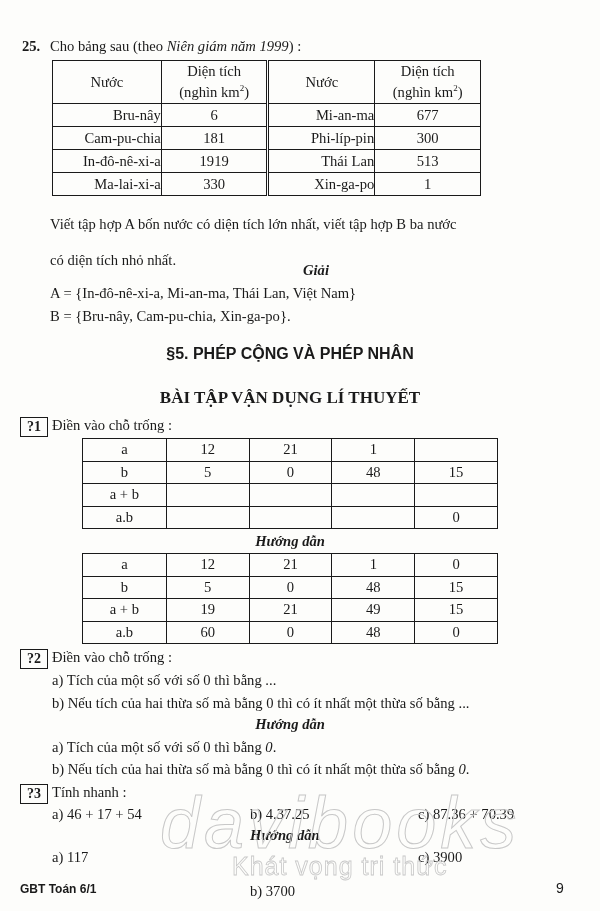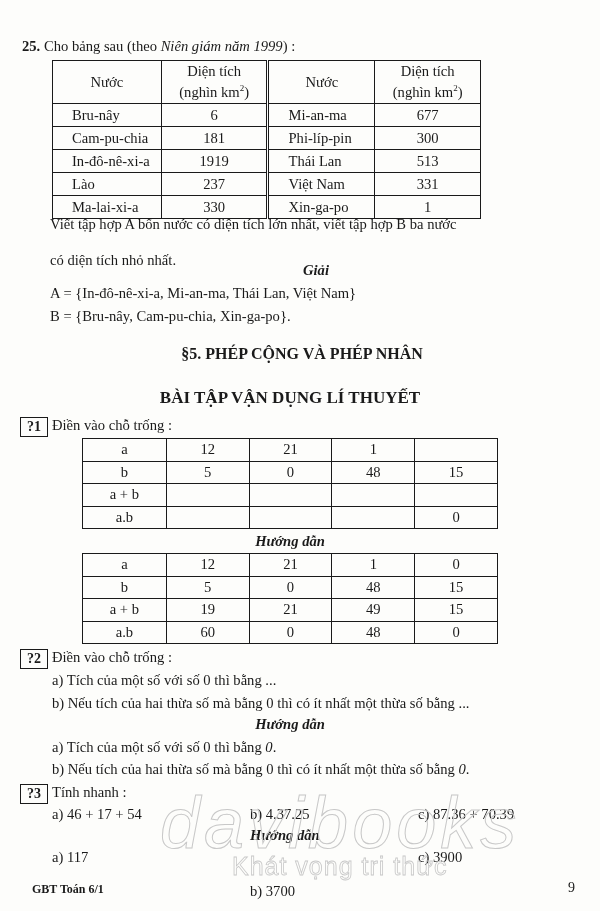--- a/index.html
+++ b/index.html
@@ -10,48 +10,48 @@
     font-size: 14.6px;
   }
   .abs { position: absolute; }
   .bold { font-weight: bold; }
   .ital { font-style: italic; }
   .center { text-align: center; }
   table { border-collapse: collapse; position: absolute; }
   td { border: 1.5px solid #1a1a1a; padding: 0; }
   .t25 td { height: 22px; font-size: 14.6px; }
   .t25 .hdr td { height: 42px; text-align: center; line-height: 17px; }
-  .t25 td.name { padding-left: 19px; text-align: left; }
+  .t25 td.name { padding-left: 19px; text-align: right; }
   .t25 td.val { text-align: center; }
   .t25 td.sep { border-right: 3px double #1a1a1a; }
   .tq td { height: 21.5px; text-align: center; font-size: 14.6px; }
   .qbox {
     position: absolute; border: 1.5px solid #1a1a1a; font-weight: bold;
     width: 26px; height: 18px; line-height: 18px; text-align: center; font-size: 14px;
   }
-  .sans { font-family: Liberation Serif, serif; padding-left: 12px; }
+  .sans { font-family: Liberation Sans, sans-serif; }
   .watermark {
     position: absolute; left: 160px; top: 782px; font-family: "Liberation Sans", sans-serif;
     font-size: 72px; color: transparent; -webkit-text-stroke: 1px #c8c8c8; letter-spacing: 4px;
     pointer-events: none;
     font-style: italic;
   }
   .watermark2 {
     position: absolute; left: 232px; top: 852px; font-family: "Liberation Sans", sans-serif;
     font-size: 25px; color: transparent; -webkit-text-stroke: 0.8px #c8c8c8; letter-spacing: 1px;
     pointer-events: none;
   }
   sup { font-size: 9px; }
 </style>
 </head>
 <body>
 
 <div class="abs" style="left:22px; top:38px;">
   <span class="bold">25.</span>
-  <span style="margin-left:0;">Cho bảng sau (theo </span><span class="ital">Niên giám năm 1999</span><span>) :</span>
+  <span style="margin-left:6px;">Cho bảng sau (theo </span><span class="ital">Niên giám năm 1999</span><span>) :</span>
 </div>
 
 <table class="t25" style="left:52px; top:60px; width:429px;">
   <colgroup>
       <col style="width:109px">
       <col style="width:107px">
       <col style="width:107px">
       <col style="width:106px">
     </colgroup>
   <tbody>
@@ -73,26 +73,20 @@
     <td class="name">Phi-líp-pin</td>
     <td class="val">300</td>
   </tr>
   <tr>
     <td class="name">In-đô-nê-xi-a</td>
     <td class="val sep">1919</td>
     <td class="name">Thái Lan</td>
     <td class="val">513</td>
   </tr>
   <tr>
-    <td class="name">Lào</td>
-    <td class="val sep">237</td>
-    <td class="name">Việt Nam</td>
-    <td class="val">331</td>
-  </tr>
-  <tr>
     <td class="name">Ma-lai-xi-a</td>
     <td class="val sep">330</td>
     <td class="name">Xin-ga-po</td>
     <td class="val">1</td>
   </tr>
 </tbody>
   </table>
 
 <div class="abs" style="left:50px; top:216px;">Viết tập hợp A bốn nước có diện tích lớn nhất, viết tập hợp B ba nước</div>
 <div class="abs" style="left:50px; top:239px;margin-top:13px;">có diện tích nhỏ nhất.</div>

